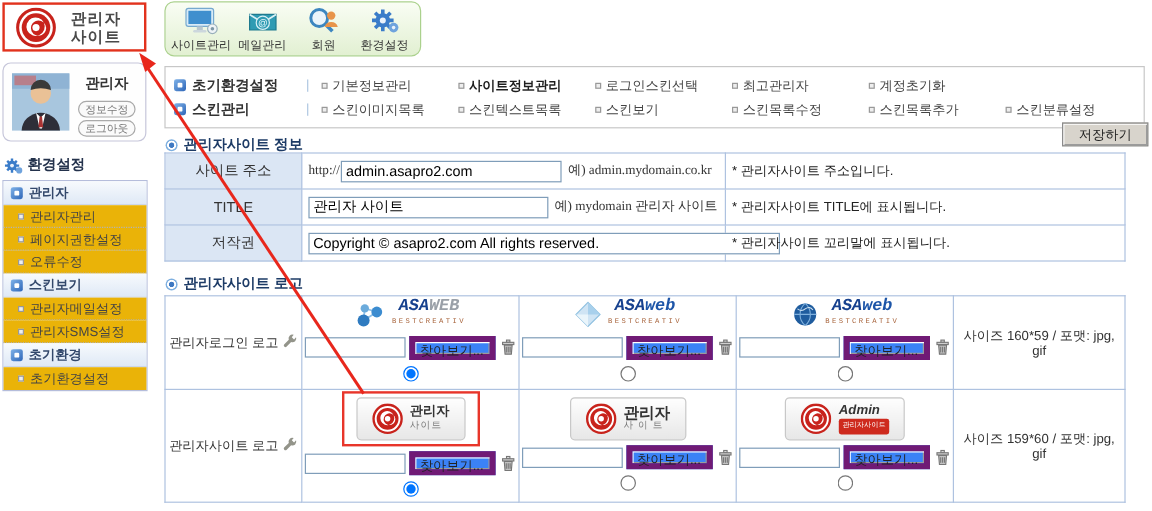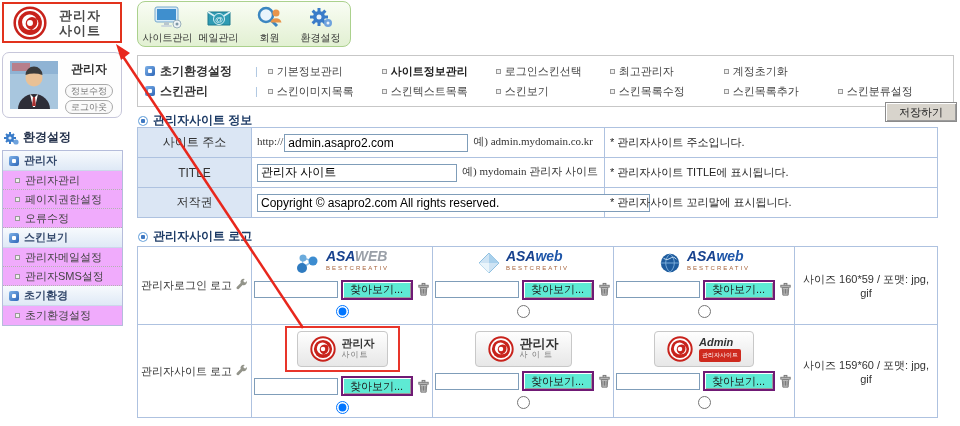--- a/index.html
+++ b/index.html
@@ -46,21 +46,21 @@
   #sidebar { left:2px; top:126px; width:121px; }
   .sb-head { display:flex; align-items:center; gap:4px; padding:3px 2px 4px; font-size:12px; font-weight:bold; color:#24324c; }
   .sb-menu { border:1px solid #b5bddb; background:#fff; }
   .sb-cat {
     display:flex; align-items:center; gap:5px; height:20px; padding-left:6px;
     font-size:11px; font-weight:bold; color:#33486b;
     background:linear-gradient(#f7fafd,#dfe9f6); border-bottom:1px solid #ccd7ea; cursor:pointer;
   }
   .sb-item {
     display:flex; align-items:center; gap:5px; height:19px; padding-left:12px;
-    font-size:11px; color:#444; border-bottom:1px dotted #b3b3b3; cursor:pointer; background:#f0abfc;
+    font-size:11px; color:#444; border-bottom:1px dotted #b3b3b3; cursor:pointer; background:#eab308;
   }
   .sb-menu > div:last-child { border-bottom:none; }
 
   .bluebox { width:10px; height:10px; border-radius:2px; background:linear-gradient(135deg,#7fb2e8,#2e66b8); position:relative; display:inline-block; flex:none; }
   .bluebox::after { content:""; position:absolute; left:3px; top:3px; width:4px; height:4px; background:#fff; border-radius:1px; }
   .sq { width:5px; height:5px; border:1px solid #999; background:#eee; display:inline-block; flex:none; }
 
   
   #main { left:137px; top:55px; width:820px; height:371px; }
 
@@ -93,29 +93,29 @@
   td.note { color:#222; }
 
   .logo-tbl { position:absolute; left:0; top:191px; width:800px; }
   .logo-tbl td { border:1px solid #aec2e0; text-align:center; vertical-align:middle; font-size:11px; background:#fff; }
   .logo-tbl td.lab { text-align:center; font-size:11px; }
   .wr { vertical-align:-2px; margin-left:3px; }
   .file-row { display:flex; align-items:center; justify-content:center; gap:3px; margin-top:4px; }
   .file-txt { width:84px; height:17px; border:1px solid #7f9db9; background:#fff; }
   .browse {
     height:20px; width:72px; font-size:11px; color:#222; padding:0;
-    background:#5eead4; border:2px solid #701a75; box-shadow:inset 1px 1px 0 #fff, inset -1px -1px 0 #9b9b9b;
+    background:#3b82f6; border:5px solid #701a75; box-shadow:inset 1px 1px 0 #fff, inset -1px -1px 0 #9b9b9b;
     font-family:inherit; cursor:pointer;
   }
   .trash { cursor:pointer; }
   .radio-row { margin-top:5px; }
   .radio-row input { margin:0; }
 
   .logo-line { display:inline-flex; align-items:center; gap:5px; }
-  .asa-txt { text-align:left; line-height:11px; }
+  .asa-txt { text-align:center; line-height:11px;font-family:Liberation Mono, monospace; }
   .asa-main { font-size:14px; font-weight:bold; color:#17418e; font-style:italic; }
   .sfx-gray { color:#9aa0a8; font-weight:bold; font-style:italic; }
   .sfx-blue { color:#1d55a8; font-weight:bold; font-style:italic; }
   .asa-tag { font-size:6px; letter-spacing:2px; color:#a8643c; }
 
   .logo-card { display:inline-flex; align-items:center; gap:6px; background:linear-gradient(#fefefe,#e7e7e7); border:1px solid #c8c8c8; border-radius:4px; padding:4px 12px; }
   .hl-frame { display:inline-block; border:2px solid #e8352a; padding:3px 10px; }
   .kor-txt { text-align:left; line-height:11px; }
   .kor1 { font-size:11px; font-weight:bold; color:#333; white-space:nowrap; }
   .kor2 { font-size:8px; color:#777; letter-spacing:1px; white-space:nowrap; }

